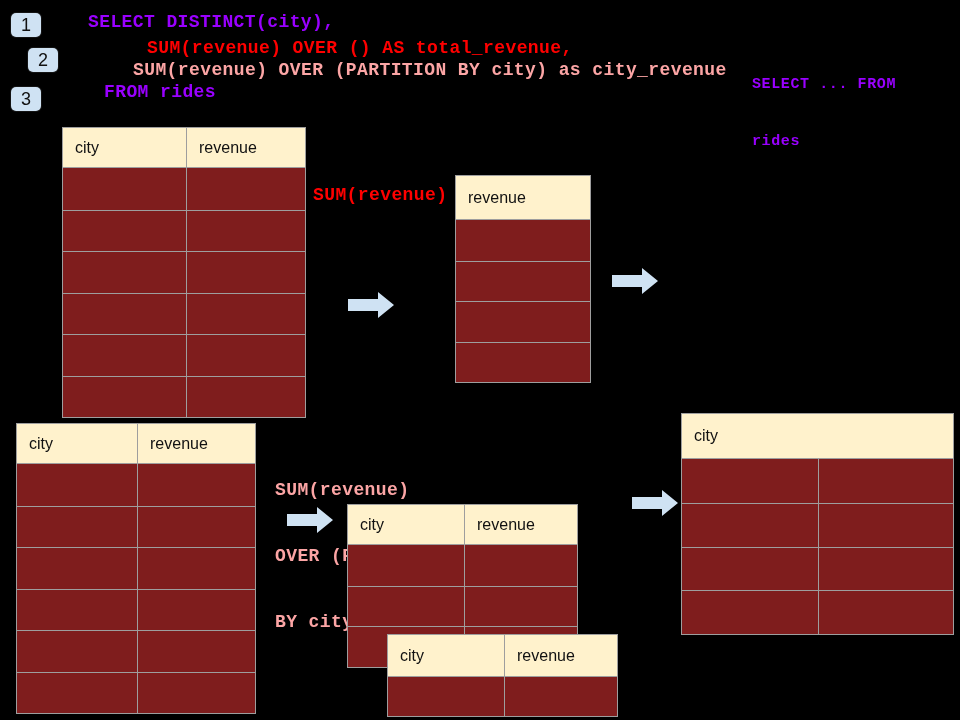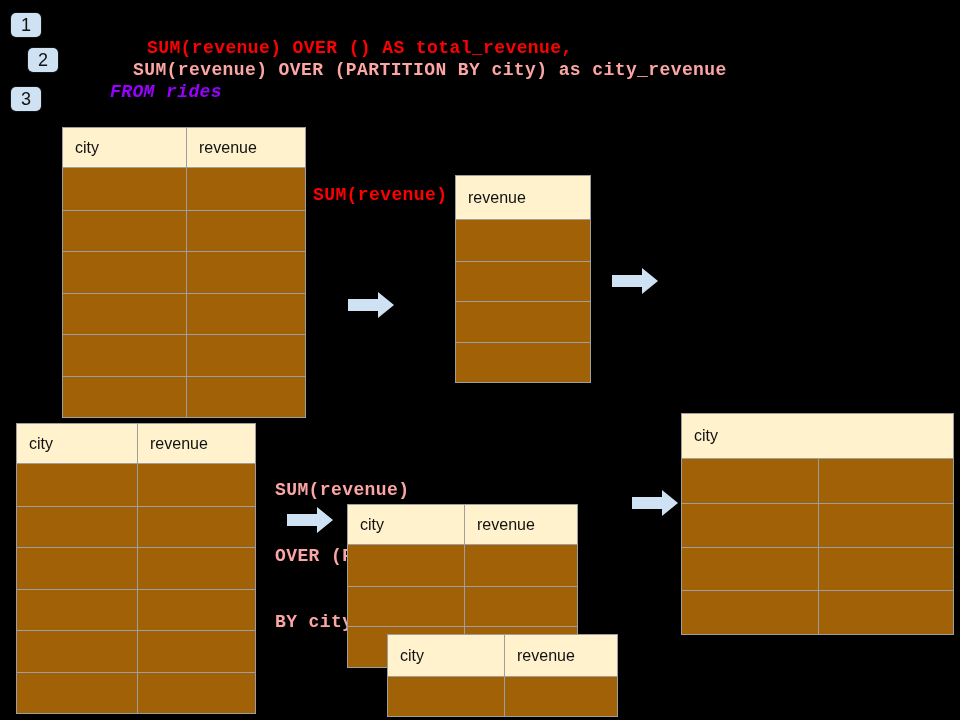--- a/index.html
+++ b/index.html
@@ -16,32 +16,32 @@
 
   
   .mono{position:absolute;font-family:"Liberation Mono","DejaVu Sans Mono",monospace;
         font-weight:bold;font-size:18px;line-height:22px;letter-spacing:0.4px;white-space:pre;}
   .c-purple{color:#9900ff;}
   .c-red{color:#ff0000;}
   .c-green{color:#fca5a5;}
   #sql1{left:88px;top:11px;}
   #sql2{left:147px;top:37px;}
   #sql3{left:133px;top:59px;}
-  #sql4{left:110px;top:81px;font-style:italic;}
+  #sql4{left:104px;top:81px;}
   #sql5{left:110px;top:102px;}
 
   
   #sidenote{left:752px;top:37px;font-size:15px;line-height:19px;letter-spacing:0.6px;}
 
   
   #ann-total{left:313px;top:140px;}
   #ann-partition{left:275px;top:435px;}
 
   
-  .tbl{position:absolute;box-sizing:border-box;background:#a16207;border:1px solid #9e9e9e;}
+  .tbl{position:absolute;box-sizing:border-box;background:#7f1d1d;border:1px solid #9e9e9e;}
   .thead{display:grid;background:#fff2cc;border-bottom:1px solid #9e9e9e;box-sizing:border-box;}
   .th{box-sizing:border-box;display:flex;align-items:center;padding-left:12px;
       font-size:16px;color:#111;}
   .th + .th{border-left:1px solid #9e9e9e;}
   .tr{display:grid;box-sizing:border-box;}
   .tbody .tr + .tr{border-top:1px solid #9e9e9e;}
   .td{box-sizing:border-box;}
   .td + .td{border-left:1px solid #9e9e9e;}
 
   #t1{left:62px;top:127px;width:244px;}
@@ -77,24 +77,29 @@
 </style>
 </head>
 <body>
 
 <div class="canvas">
 
   <div class="badge" id="badge1">1</div>
   <div class="badge" id="badge2">2</div>
   <div class="badge" id="badge3">3</div>
 
+  <div class="mono c-purple" id="sql1">SELECT DISTINCT(city),</div>
   <div class="mono c-red" id="sql2">SUM(revenue) OVER () AS total_revenue,</div>
   <div class="mono c-green" id="sql3">SUM(revenue) OVER (PARTITION BY city) as city_revenue</div>
   <div class="mono c-purple" id="sql4">FROM rides</div>
 
+  <div class="mono c-purple" id="sidenote">
+    <div>SELECT ... FROM</div>
+    <div>rides</div>
+  </div>
 
   <div class="mono c-red" id="ann-total">
     <div>SUM(revenue)</div>
   </div>
 
   <div class="mono c-green" id="ann-partition">
     <div>SUM(revenue)</div>
     <div>OVER (PARTITION</div>
     <div>BY city)</div>
   </div>

